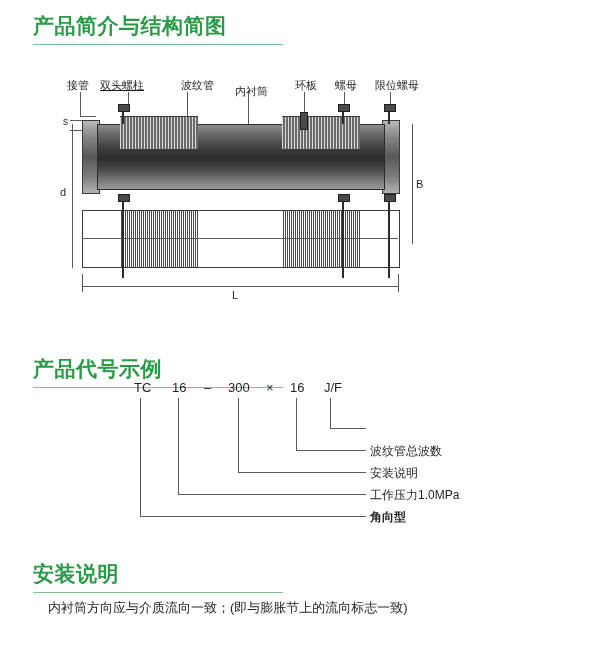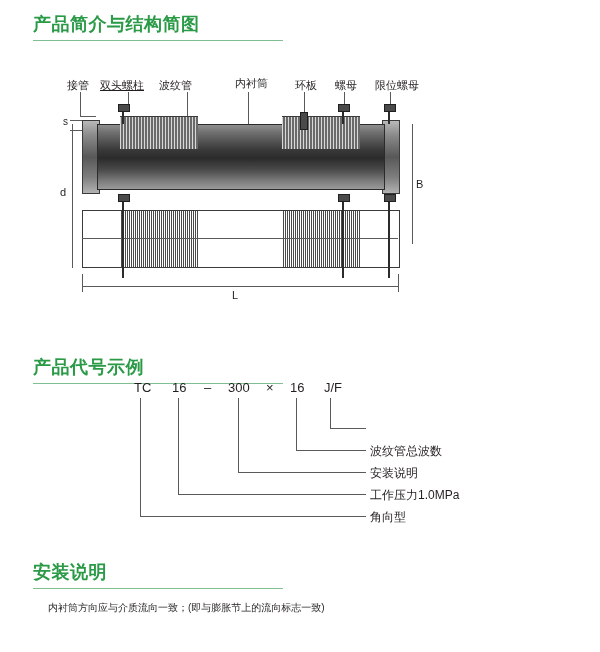--- a/index.html
+++ b/index.html
@@ -10,21 +10,21 @@
     width: 600px;
     height: 652px;
     background: #ffffff;
     font-family: "Liberation Sans", sans-serif;
     color: #231f20;
     position: relative;
     overflow: hidden;
   }
   .section-title {
     color: #2a9a47;
-    font-size: 18px;
+    font-size: 21px;
     font-weight: bold;
     letter-spacing: 0.5px;
   }
   .title-underline {
     height: 1px;
     background: #7fbf92;
     margin-top: 4px;
   }
   #title1 { position: absolute; left: 33px; top: 12px; width: 250px; }
   #title2 { position: absolute; left: 33px; top: 355px; width: 250px; }
@@ -128,39 +128,39 @@
     color: #231f20;
     white-space: nowrap;
   }
 
   
   #notes {
     position: absolute;
     left: 48px;
     top: 598px;
     width: 520px;
-    font-size: 10px;
+    font-size: 13px;
     line-height: 20px;
     color: #231f20;
   }
 </style>
 </head>
 <body>
 
 <div id="title1">
   <div class="section-title">产品简介与结构简图</div>
   <div class="title-underline"></div>
 </div>
 
 <div id="diagram">
 
   <div class="lbl" style="left:7px; top:10px;">接管</div>
   <div class="lbl" style="left:40px; top:10px;text-decoration:underline;">双头螺柱</div>
-  <div class="lbl" style="left:99px; top:10px;">波纹管</div>
-  <div class="lbl" style="left:175px; top:8px;">内衬筒</div>
+  <div class="lbl" style="left:121px; top:10px;">波纹管</div>
+  <div class="lbl" style="left:175px; top:16px;">内衬筒</div>
   <div class="lbl" style="left:235px; top:10px;">环板</div>
   <div class="lbl" style="left:275px; top:10px;">螺母</div>
   <div class="lbl" style="left:315px; top:10px;">限位螺母</div>
 
   <div class="leader" style="left:20px; top:24px; height:24px;"></div>
   <div class="leader" style="left:68px; top:24px; height:14px;"></div>
   <div class="leader" style="left:127px; top:24px; height:34px;"></div>
   <div class="leader" style="left:188px; top:24px; height:48px;"></div>
   <div class="leader" style="left:244px; top:24px; height:20px;"></div>
   <div class="leader" style="left:284px; top:24px; height:14px;"></div>
@@ -237,21 +237,21 @@
 
   <div class="hline" style="left:270px; top:48px; width:36px;"></div>
   <div class="hline" style="left:236px; top:70px; width:70px;"></div>
   <div class="hline" style="left:178px; top:92px; width:128px;"></div>
   <div class="hline" style="left:118px; top:114px; width:188px;"></div>
   <div class="hline" style="left:80px; top:136px; width:226px;"></div>
 
   <div class="code-desc" style="left:310px; top:63px;">波纹管总波数</div>
   <div class="code-desc" style="left:310px; top:85px;">安装说明</div>
   <div class="code-desc" style="left:310px; top:107px;">工作压力1.0MPa</div>
-  <div class="code-desc" style="left:310px; top:129px;">角向型</div>
+  <div class="code-desc" style="left:310px; top:129px;font-weight:bold;">角向型</div>
 </div>
 
 <div id="title3">
   <div class="section-title">安装说明</div>
   <div class="title-underline"></div>
 </div>
 
 <div id="notes">
   <div>内衬筒方向应与介质流向一致；(即与膨胀节上的流向标志一致)</div>
 </div>

